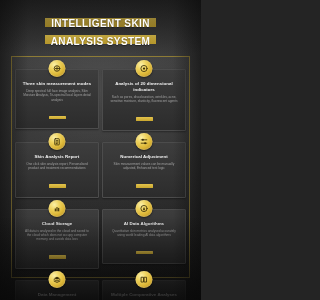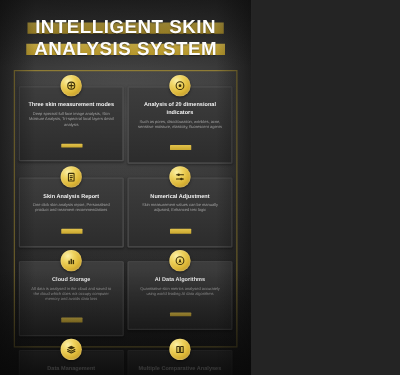--- a/index.html
+++ b/index.html
@@ -51,21 +51,21 @@
     height: 9px;
     background: linear-gradient(to bottom, #e8c84e 0%, #d9b63c 48%, #c9a72f 100%);
     z-index: 0;
   }
   .title-row.row1 .title-band { top: 3px; }
   .title-row.row2 .title-band { top: 2px; }
   .title-text {
     position: relative;
     z-index: 1;
     color: #fdfdfd;
-    font-size: 15px;
+    font-size: 10px;
     font-weight: bold;
     letter-spacing: .4px;
     white-space: nowrap;
     text-shadow: 0 1px 1px rgba(0,0,0,.45);
   }
 
   
   #frame {
     position: absolute;
     top: 56px; left: 11px;

